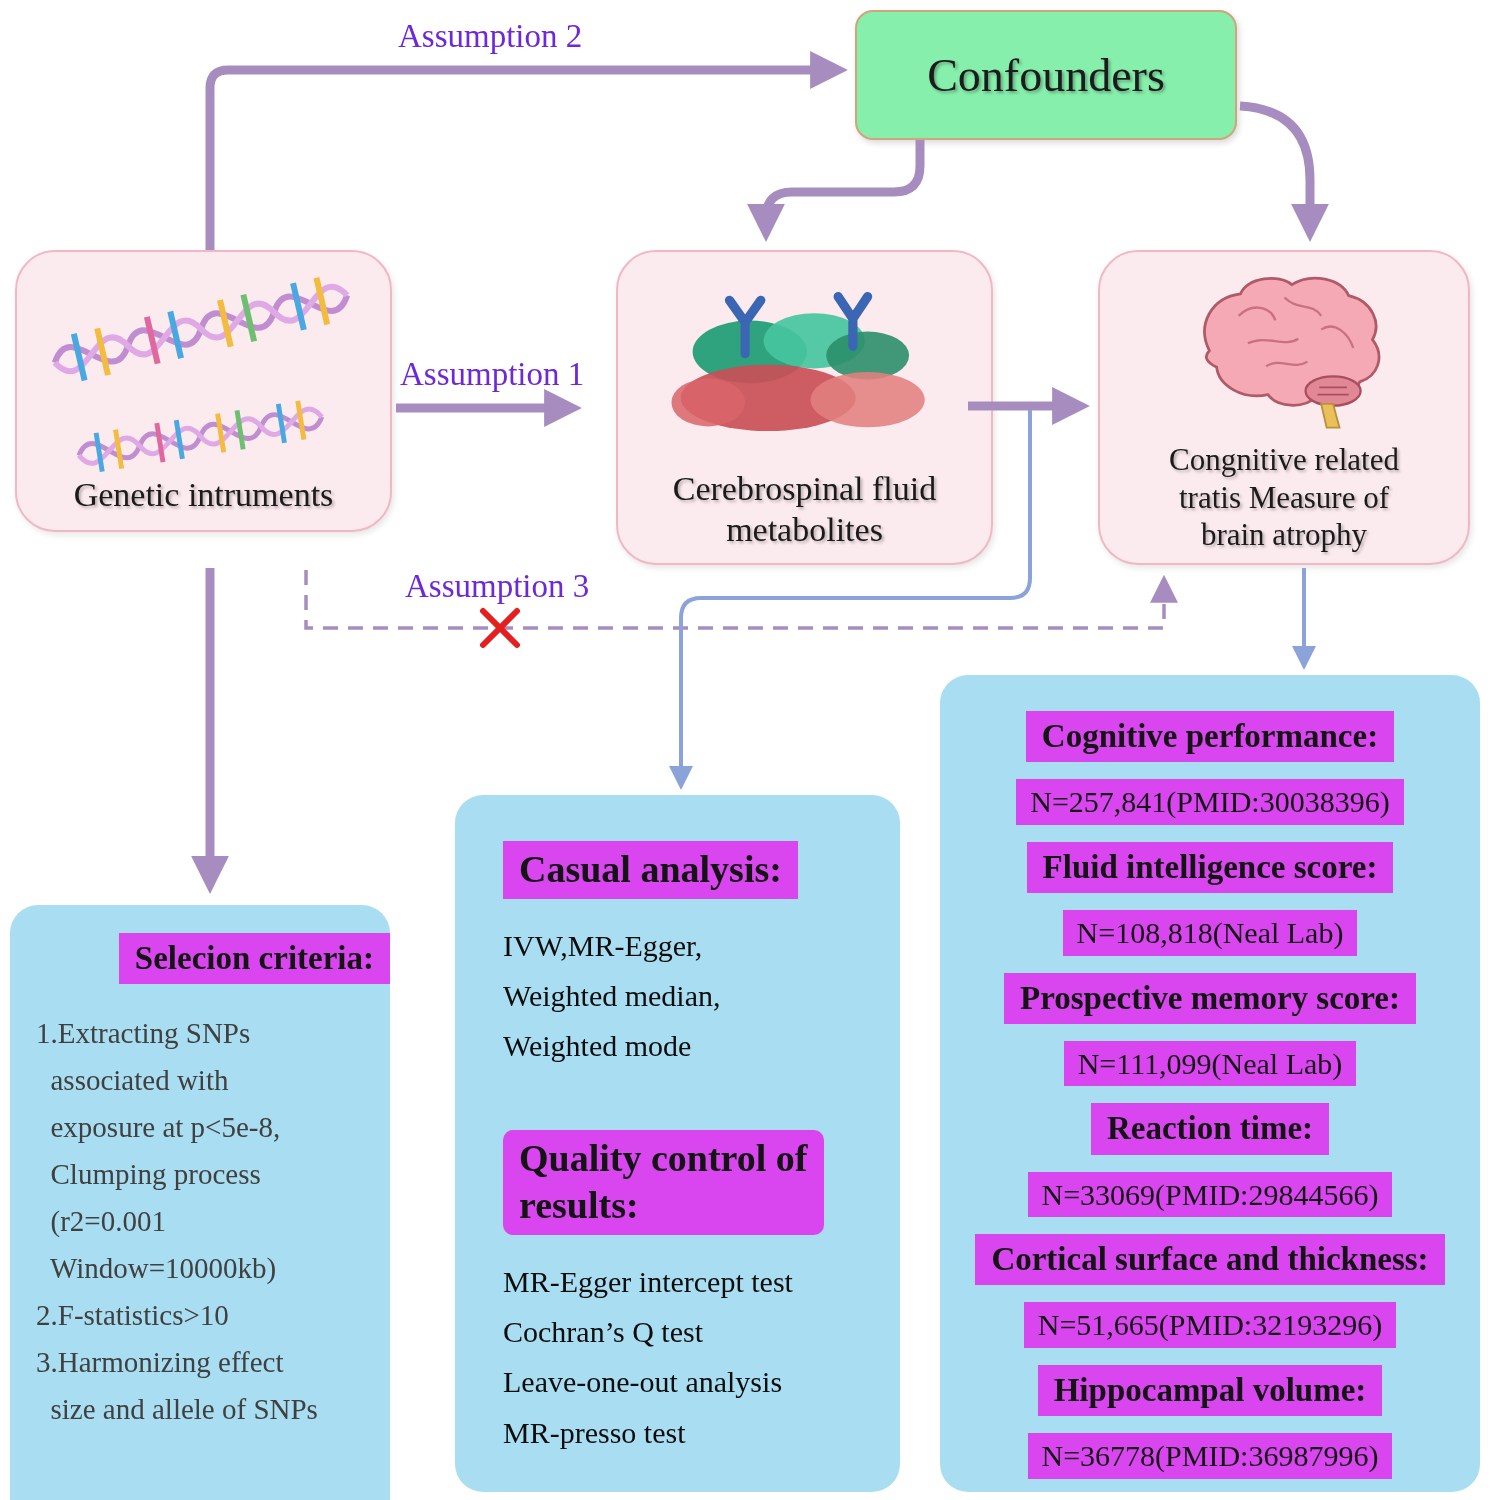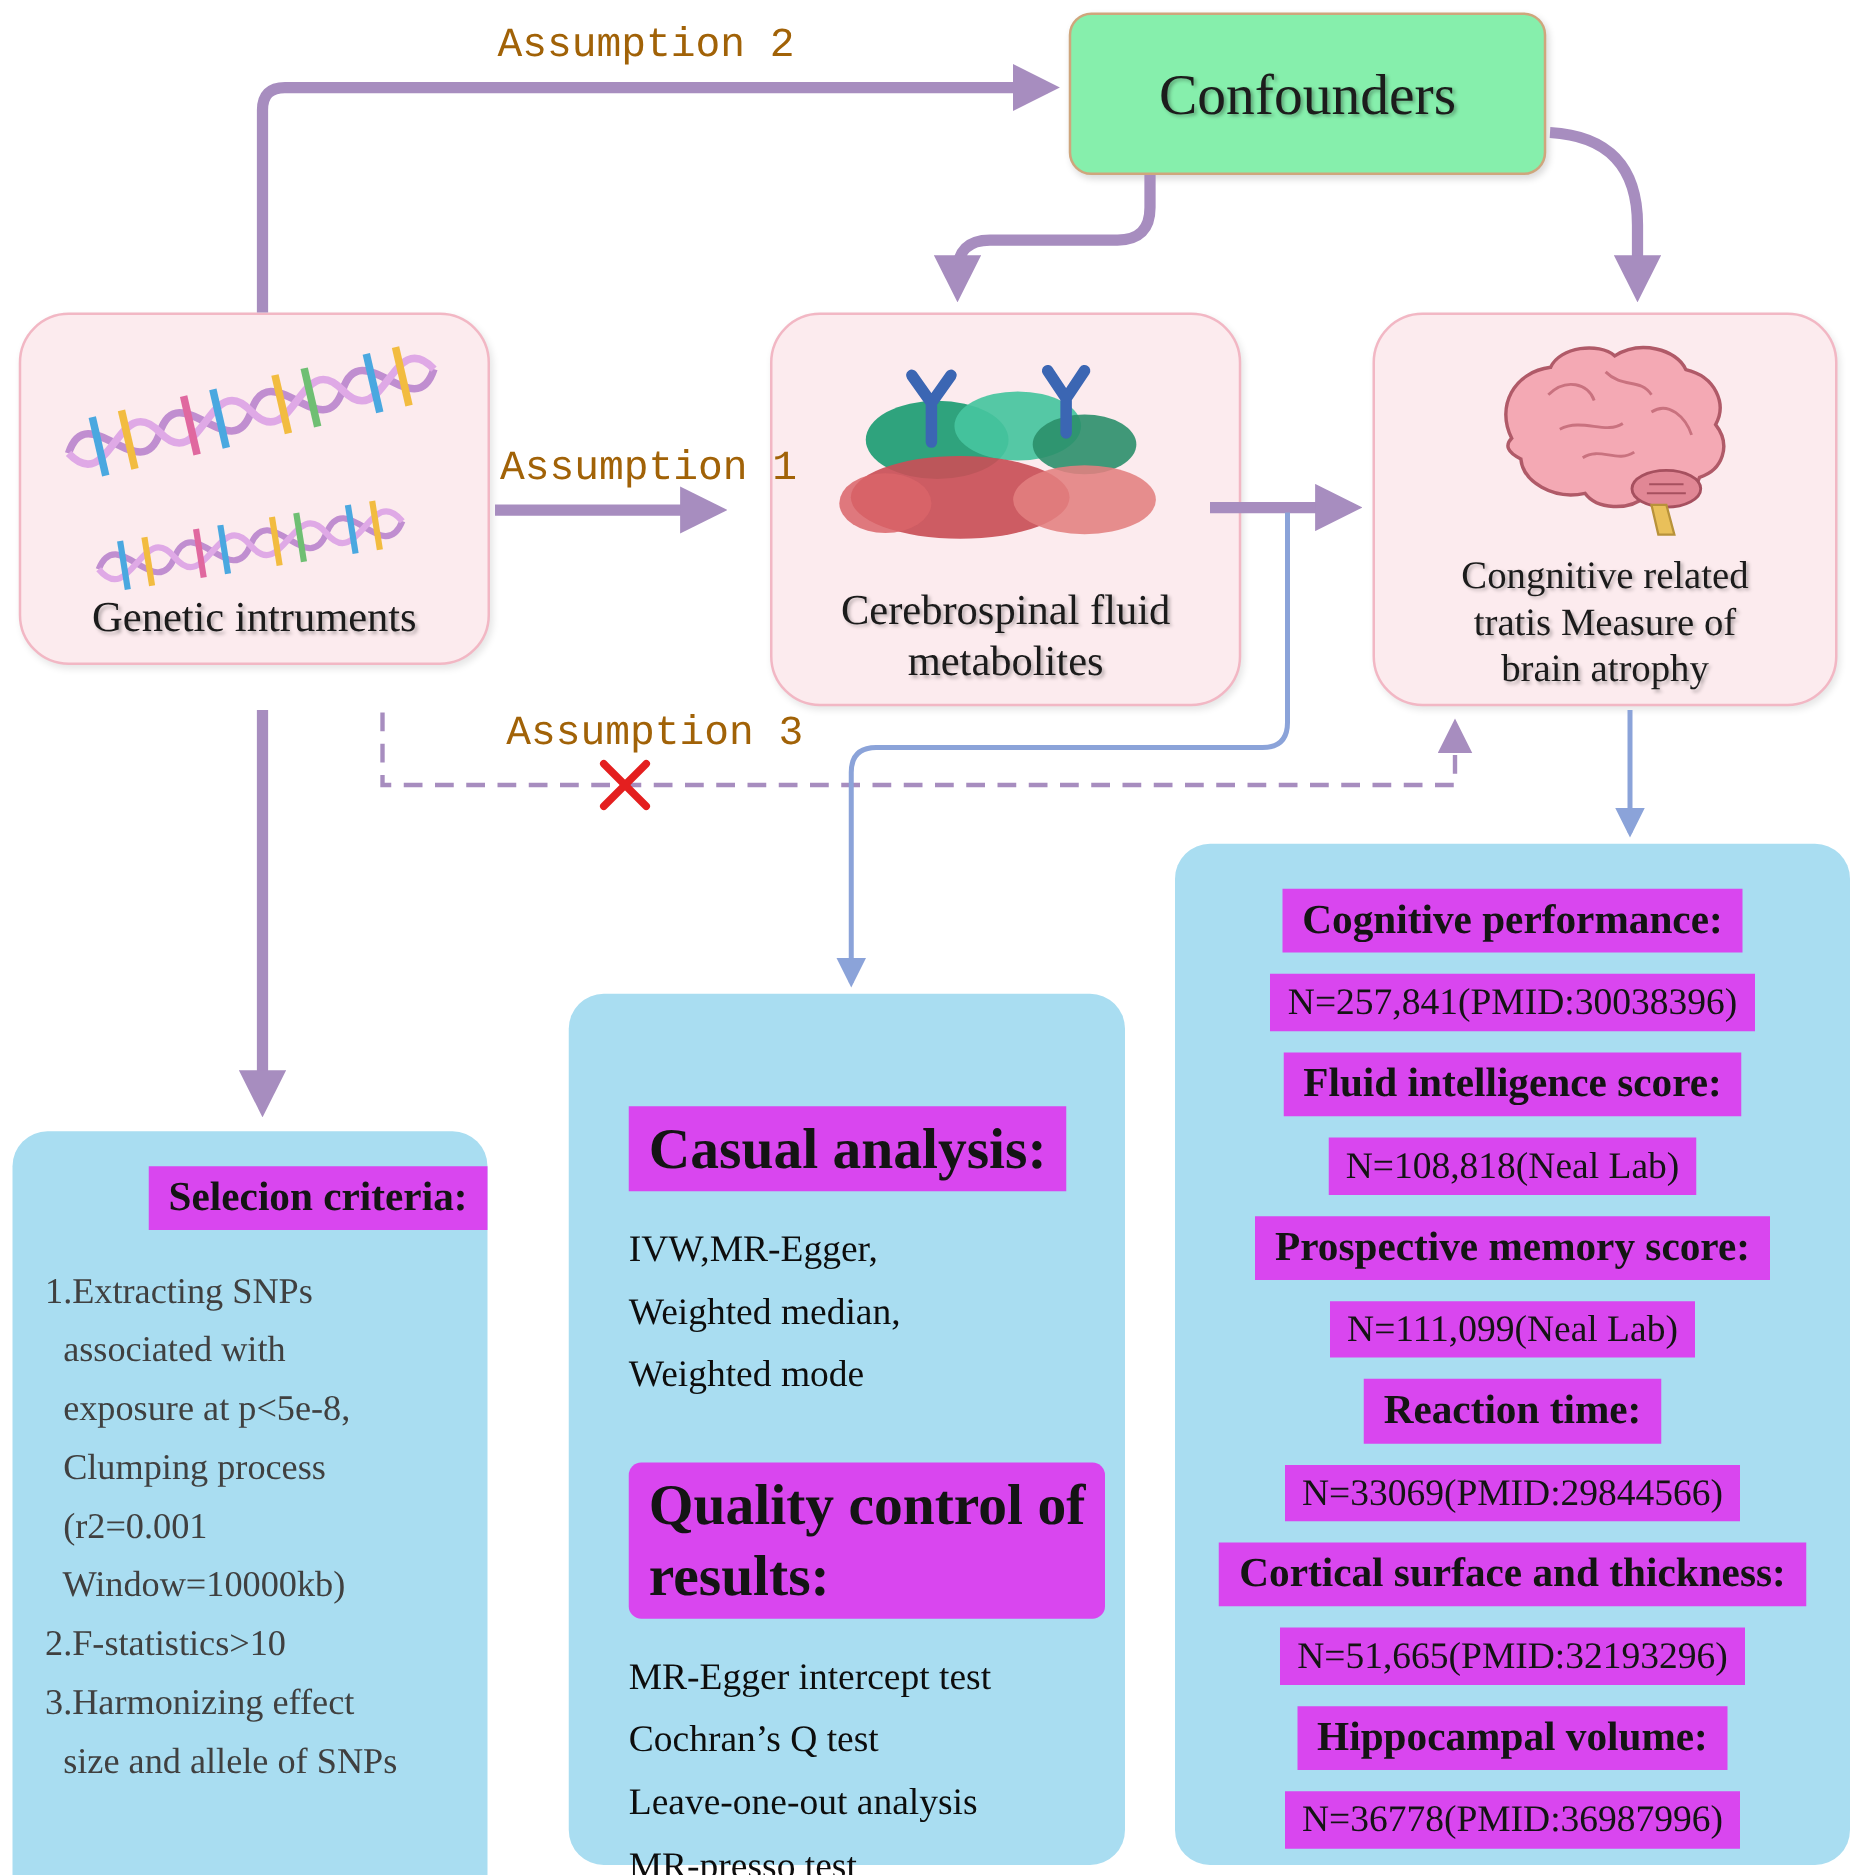--- a/index.html
+++ b/index.html
@@ -16,35 +16,35 @@
         box-shadow:2px 3px 6px rgba(0,0,0,.10);}
   .genetic{left:15px;top:250px;width:377px;height:282px;padding:16px 8px 14px;}
   .csf{left:616px;top:250px;width:377px;height:315px;padding:14px 8px 12px;}
   .cognitive{left:1098px;top:250px;width:372px;height:315px;padding:12px 8px 10px;}
   .node-label{font-size:34px;text-align:center;white-space:pre-line;line-height:1.2;
         color:#1b1b1b;text-shadow:2px 2px 3px rgba(0,0,0,.28);}
   .cognitive .node-label{font-size:31px;}
   .icon-wrap{flex:1 1 auto;display:flex;align-items:center;justify-content:center;width:100%;}
 
   
-  .flow-label{position:absolute;font-size:33px;color:#a16207;white-space:nowrap;font-family:Liberation Mono, monospace;}
+  .flow-label{position:absolute;font-size:33px;color:#6d28d9;white-space:nowrap;}
 
   
   .blue-box{position:absolute;box-sizing:border-box;background:#a9ddf1;border-radius:28px;}
   .chip{background:#d946ef;font-weight:bold;display:inline-block;padding:5px 16px;
         line-height:1.25;font-family:Liberation Serif, serif;}
   .selection{left:10px;top:905px;width:380px;height:738px;padding:28px 0 0 0;
         display:flex;flex-direction:column;align-items:flex-end;}
   .selection .chip{font-size:33px;}
   .pre-body{white-space:pre;font-size:29px;line-height:1.62;align-self:flex-start;
         margin:26px 0 0 26px;color:#404040;}
 
   .analysis{left:455px;top:795px;width:445px;height:697px;padding:46px 0 0 48px;
         display:flex;flex-direction:column;align-items:flex-start;}
-  .analysis .chip{font-size:46px;margin-top:44px;}
+  .analysis .chip{font-size:38px;}
   .body-lines{white-space:pre-line;font-size:30px;line-height:1.68;margin-top:22px;color:#0d0d0d;}
   .qc-chip{margin-top:58px;white-space:pre-line;border-radius:10px;}
 
   .outcomes{left:940px;top:675px;width:540px;height:817px;padding:36px 10px 0;
         display:flex;flex-direction:column;align-items:center;gap:17px;}
   .o-title{font-size:33px;}
   .o-n{font-weight:normal;font-size:30px;padding:4px 14px;}
 
   
   .overlay{position:absolute;left:0;top:0;width:1500px;height:1500px;pointer-events:none;}

